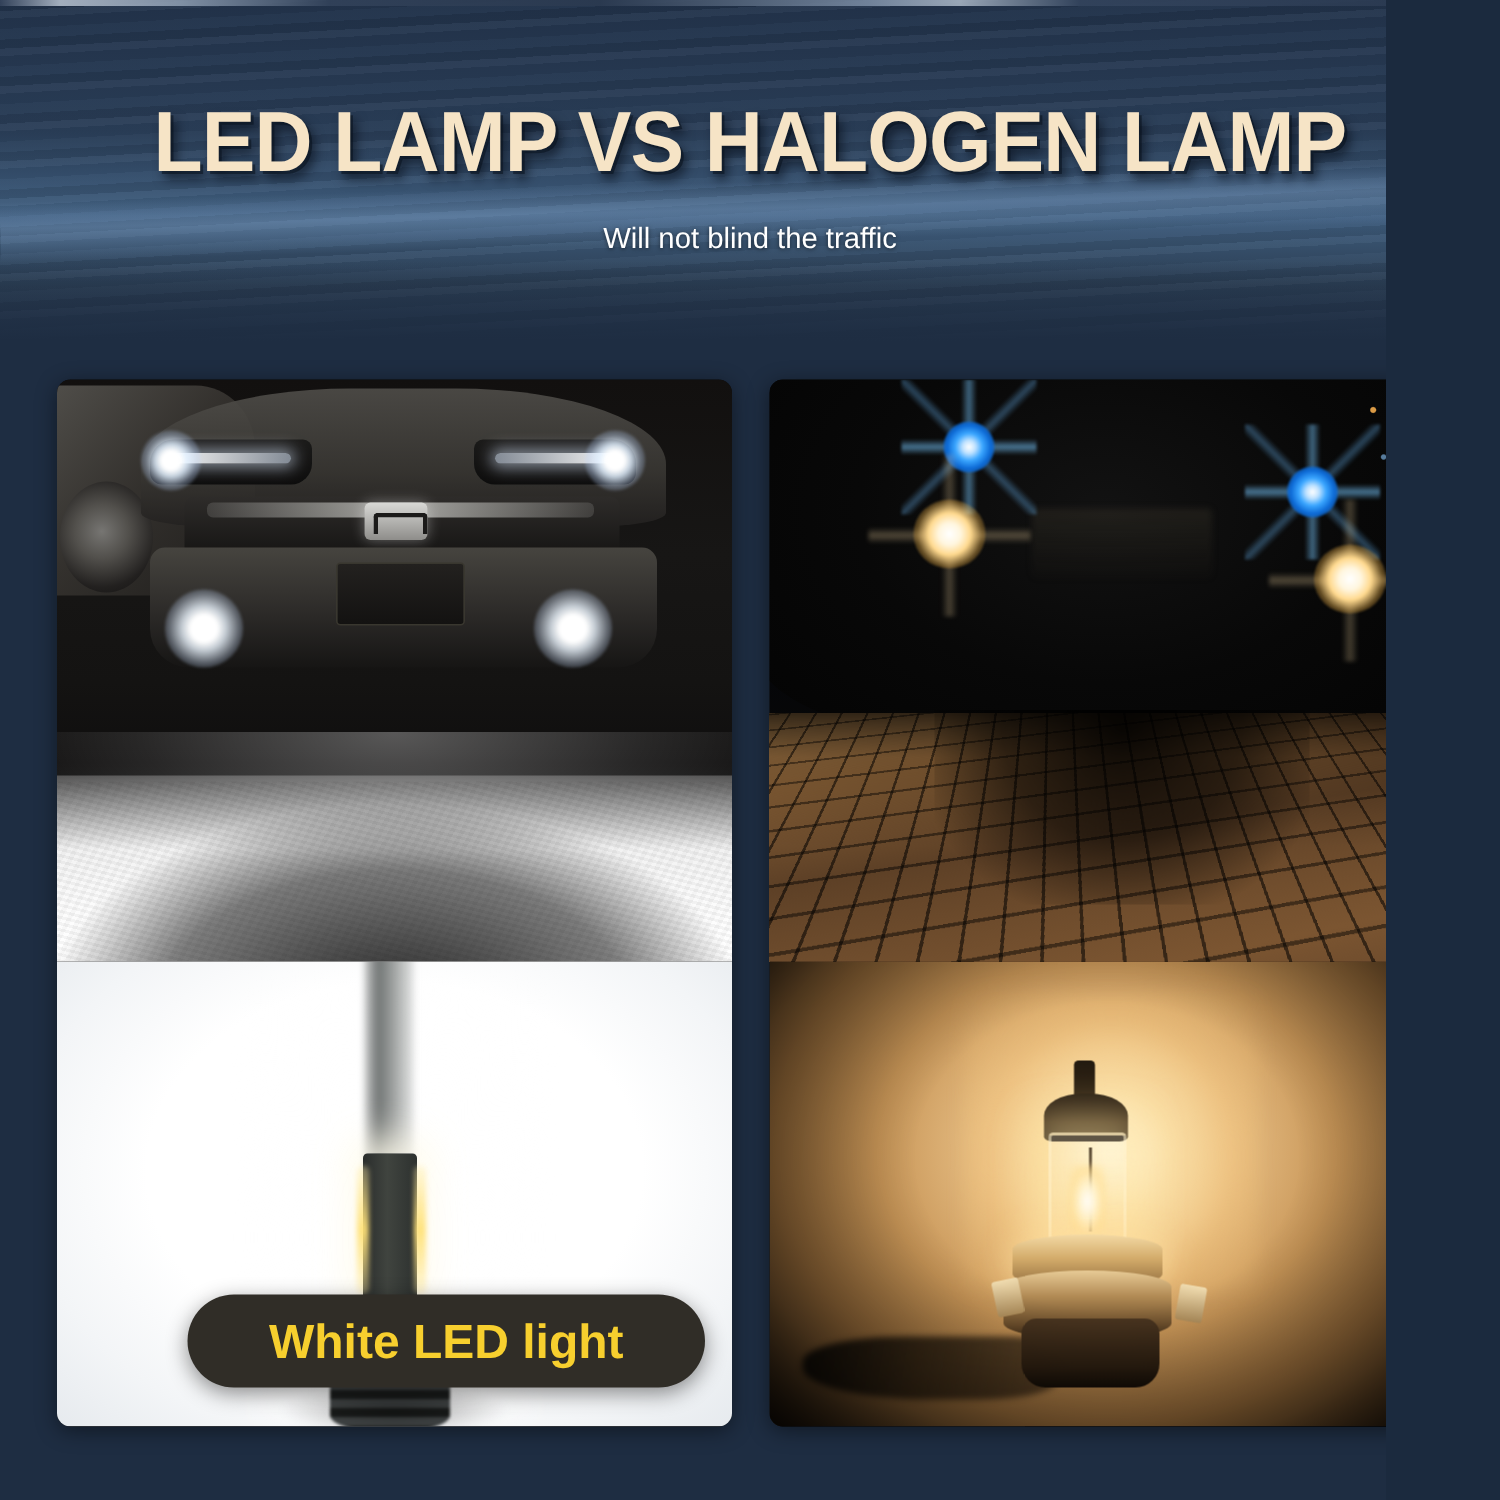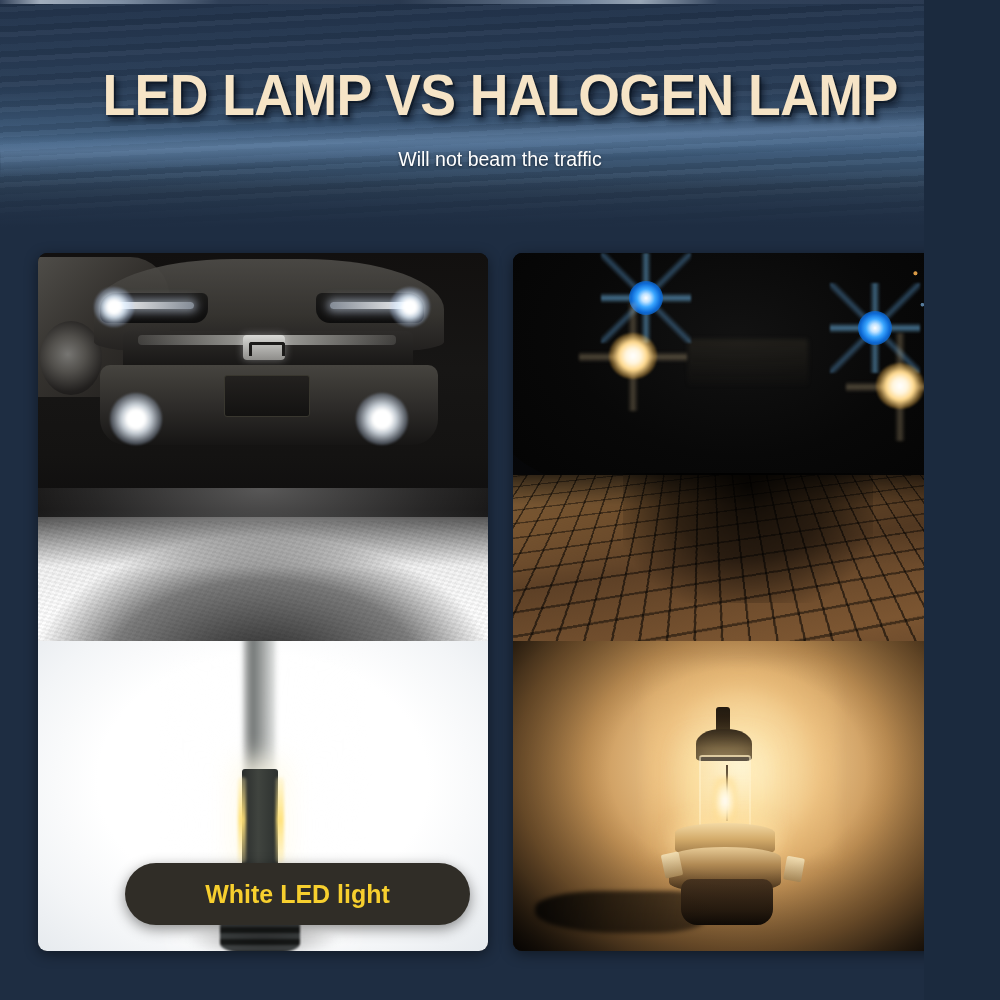--- a/index.html
+++ b/index.html
@@ -379,39 +379,39 @@
     border-radius:31px;
     display:flex; align-items:center; justify-content:center;
     box-shadow:0 4px 14px rgba(0,0,0,.45);
     white-space:nowrap;
   }
   #badge-led {
     left:87px; top:610px; width:345px;
     background:#302d27;
   }
   #badge-led .badge-text {
-    color:#f7cf2e; font-size:25px; font-weight:bold;
+    color:#f7cf2e; font-size:32px; font-weight:bold;
   }
 </style>
 </head>
 <body>
 
 <div id="page">
 
   <div id="header">
     <div id="header-texture"></div>
     <div id="header-sheen"></div>
     <div id="top-strip"></div>
     <div id="header-fade"></div>
   </div>
 
   <div id="title">LED LAMP VS HALOGEN LAMP</div>
 
   <div id="subtitle">
-    <span class="line2">Will not beam the traffic</span>
+    <span class="line2">Will not blind the traffic</span>
   </div>
 
   <div class="panel" id="panel-left">
 
     <div class="photo-top">
       <div id="led-scene">
         <div id="led-garage-left"></div>
         <div id="led-wheel"></div>
         <div id="led-hood"></div>
         <div id="led-grille"></div>

